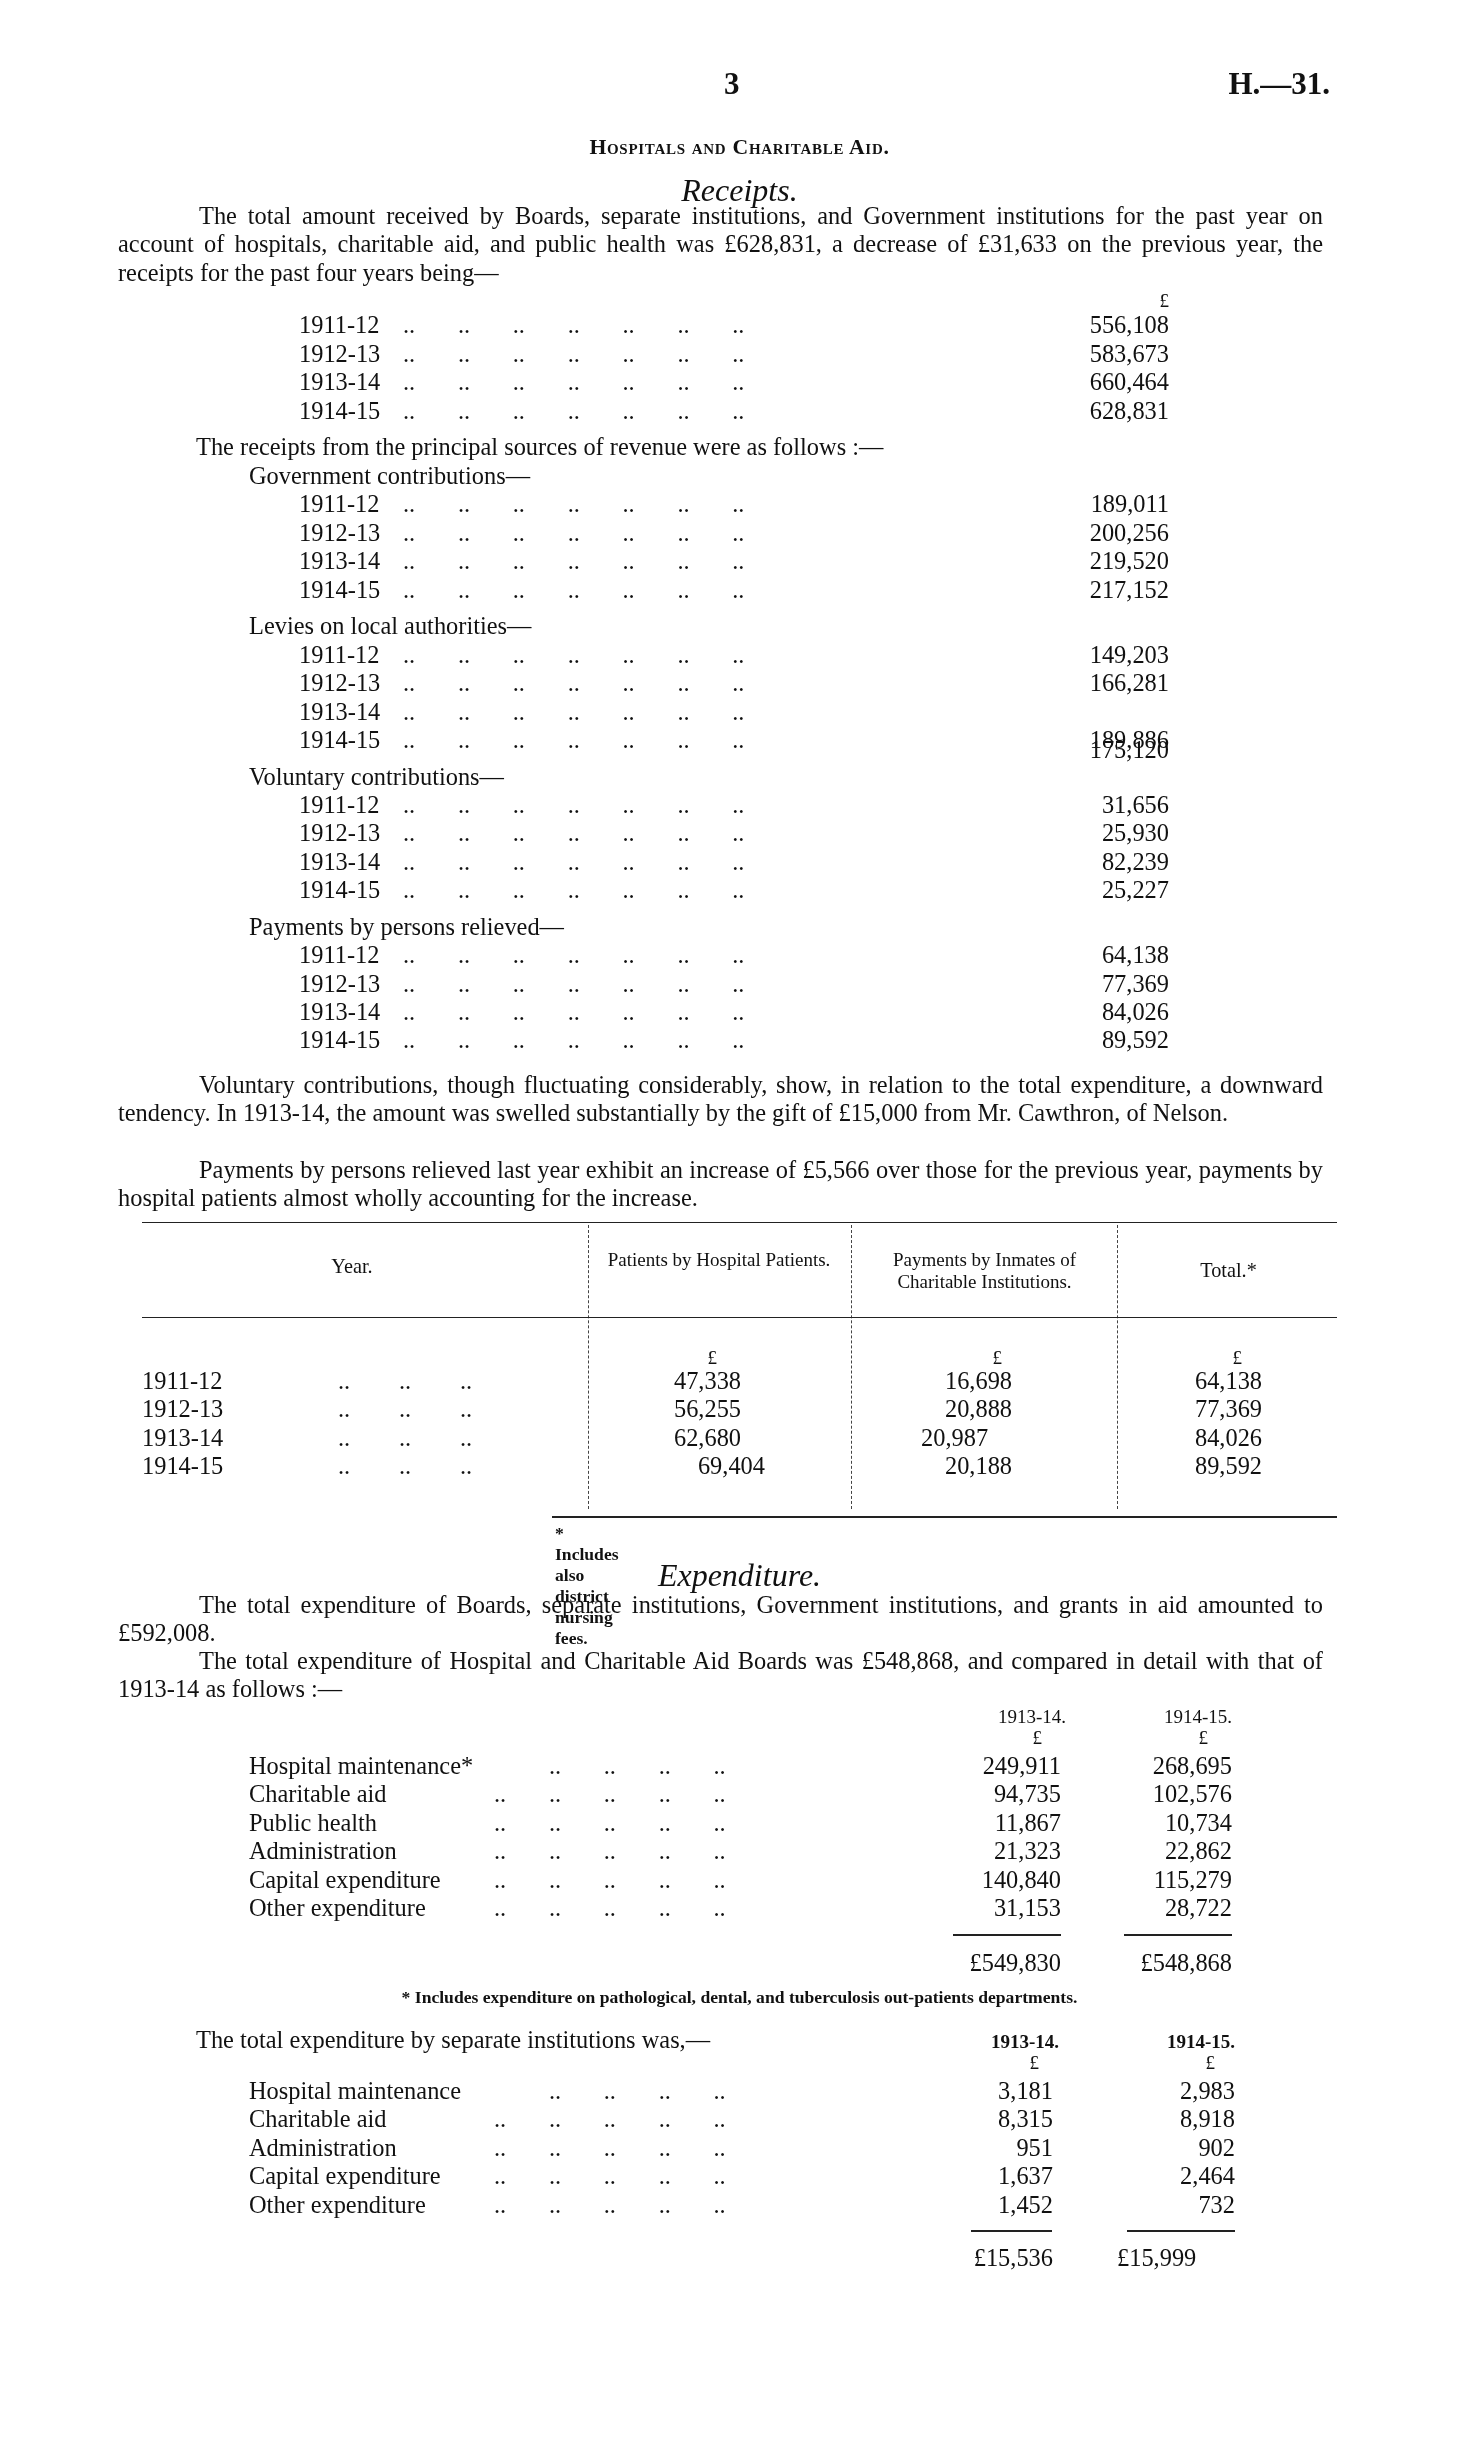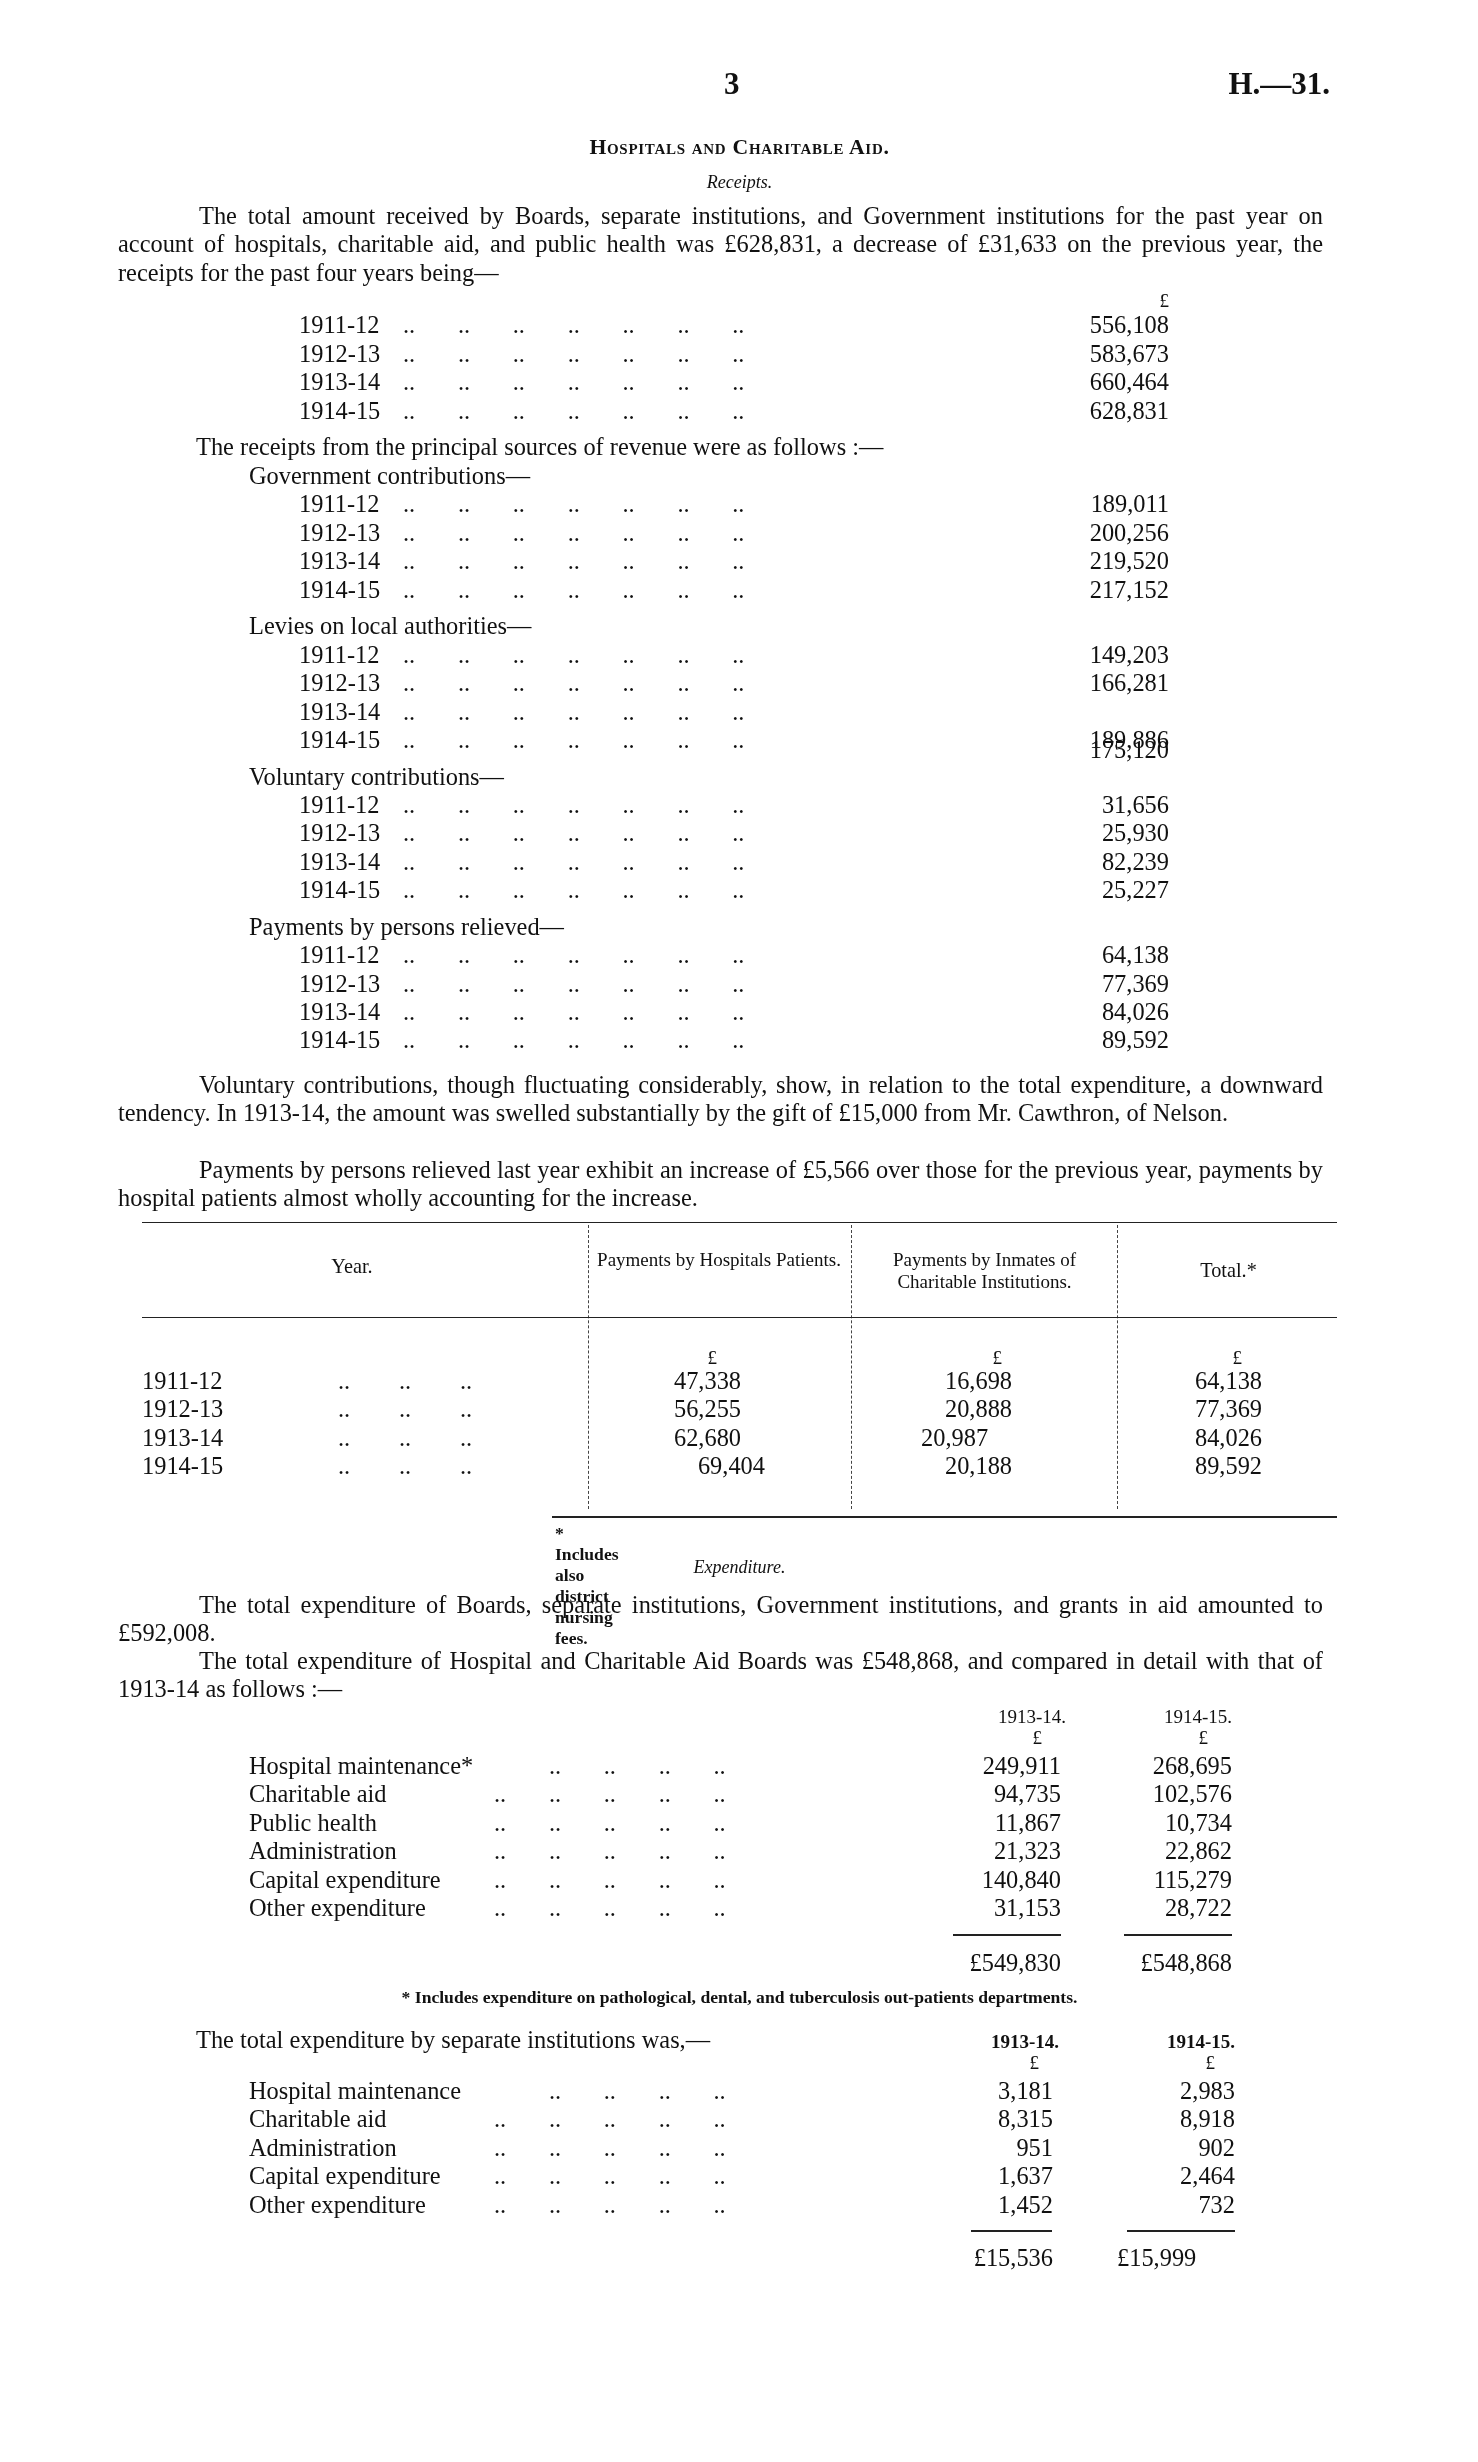--- a/index.html
+++ b/index.html
@@ -2,21 +2,21 @@
 <html style="font-size:10.8px"><head>
 <meta charset="utf-8">
 <style>
   html,body{margin:0;padding:0;background:#fff;}
   body{width:1479px;height:2462px;position:relative;overflow:hidden;
        font-family:"Liberation Serif","DejaVu Serif",serif;color:#111;font-size:24.4px;}
   .abs{position:absolute;}
   .pgnum{left:724px;top:66px;font-size:31px;font-weight:bold;}
   .ref{right:149px;top:66px;font-size:31px;font-weight:bold;}
   .heading{left:0;width:1479px;top:135px;text-align:center;font-size:21.7px;font-weight:bold;font-variant:small-caps;letter-spacing:0.7px;}
-  .sub{left:0;width:1479px;text-align:center;font-style:italic;font-size:18px;}
+  .sub{left:0;width:1479px;text-align:center;font-style:italic;font-size:32px;}
   .para{left:118px;width:1205px;line-height:28.4px;text-align:justify;}
   .para .ind{display:inline-block;width:81px;}
   .rowline{position:absolute;height:28.4px;line-height:28.4px;}
   .yr{position:absolute;left:299px;}
   .dots{position:absolute;left:403px;letter-spacing:0;}
   .val{position:absolute;text-align:right;}
   .cap{position:absolute;left:249px;}
   .pound{position:absolute;text-align:right;font-size:19px;}
   .hr{position:absolute;height:0;border-top:2px solid #222;}
   .vr{position:absolute;width:0;border-left:1.4px dashed #444;}
@@ -149,21 +149,21 @@
 
 <div class="abs para" style="top:1071px;"><span class="ind"></span><span>Voluntary contributions, though fluctuating considerably, show, in relation to the total expenditure, a downward tendency.  In 1913-14, the amount was swelled substantially by the gift of £15,000 from Mr. Cawthron, of Nelson.</span></div>
 <div class="abs para" style="top:1156px;"><span class="ind"></span><span>Payments by persons relieved last year exhibit an increase of £5,566 over those for the previous year, payments by hospital patients almost wholly accounting for the increase.</span></div>
 
 <div class="abs" style="left:0;top:0;">
   <div class="hr" style="left:142px;top:1222px;width:1195px;border-top:1.4px solid #222;"></div>
   <div class="vr" style="left:588px;top:1225px;height:284px;"></div>
   <div class="vr" style="left:851px;top:1225px;height:284px;"></div>
   <div class="vr" style="left:1117px;top:1225px;height:284px;"></div>
   <div class="th" style="left:142px;width:420px;top:1256px;font-size:20.3px;">Year.</div>
-  <div class="th" style="left:592px;width:254px;top:1249px;">Payments by Hospitals Patients.</div>
+  <div class="th" style="left:592px;width:254px;top:1249px;">Patients by Hospital Patients.</div>
   <div class="th" style="left:854px;width:261px;top:1249px;">Payments by Inmates of Charitable Institutions.</div>
   <div class="th" style="left:1120px;width:217px;top:1260px;font-size:20.3px;">Total.*</div>
   <div class="hr" style="left:142px;top:1317px;width:1195px;border-top:1.4px solid #222;"></div>
   <div class="pound" style="left:690px;width:27px;top:1347px;">£</div>
   <div class="pound" style="left:975px;width:27px;top:1347px;">£</div>
   <div class="pound" style="left:1215px;width:27px;top:1347px;">£</div>
   <div id="paytable-rows" class="abs" style="left:0;top:1367px;width:1479px;">
       <div class="rowline" style="top:0px;left:0;width:1479px;">
         <span style="position:absolute;left:142px;">1911-12</span>
         <span style="position:absolute;left:338px;">..&nbsp;&nbsp;&nbsp;&nbsp;&nbsp;&nbsp;&nbsp;&nbsp;..&nbsp;&nbsp;&nbsp;&nbsp;&nbsp;&nbsp;&nbsp;&nbsp;..</span>

